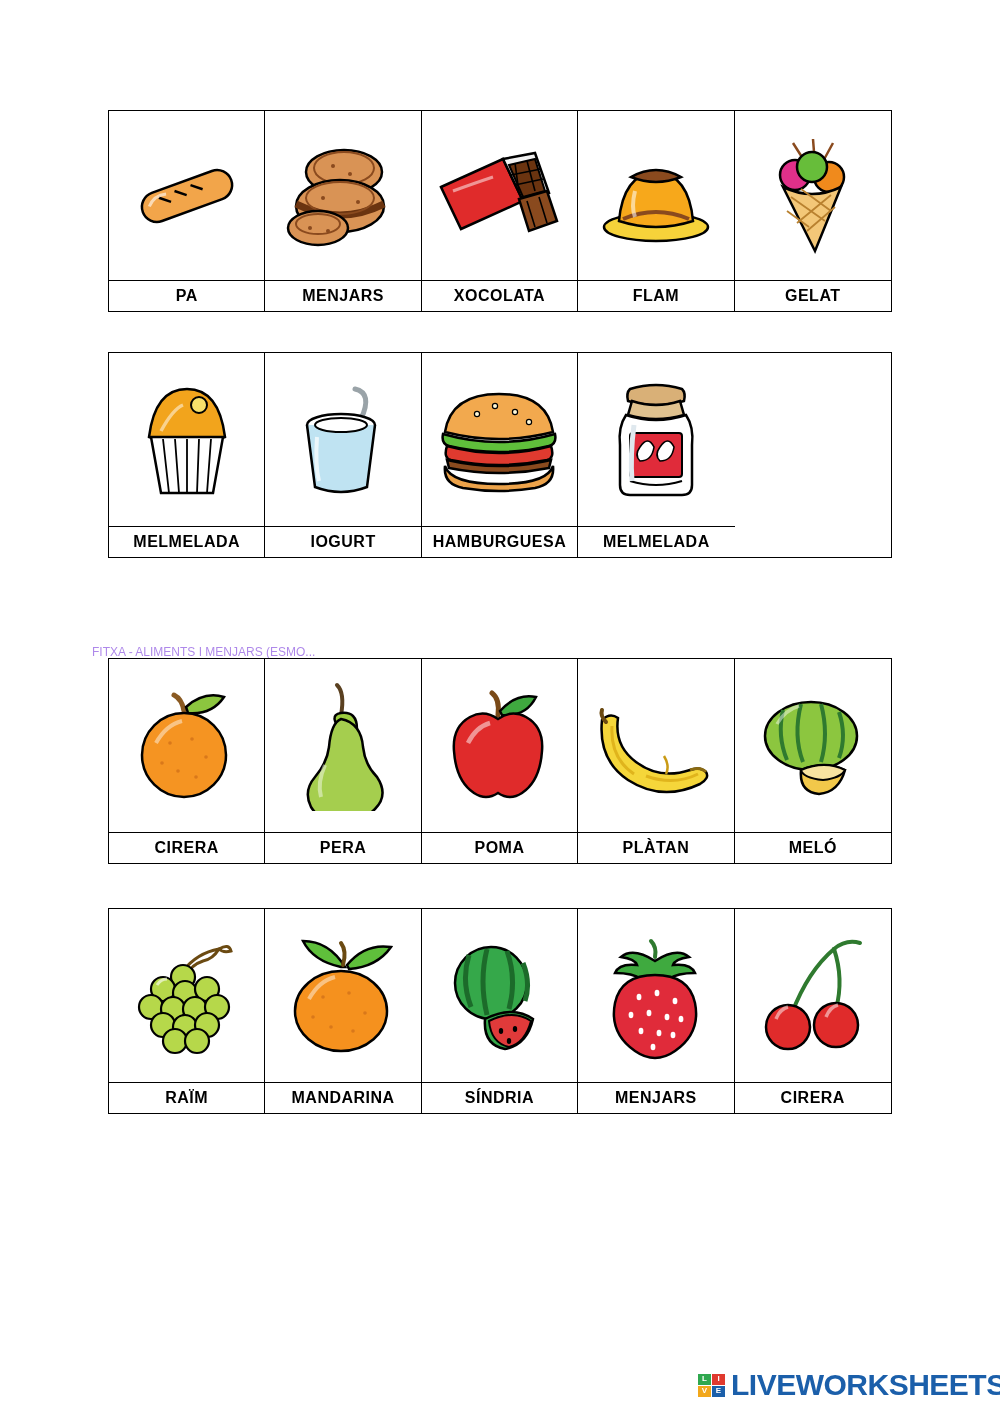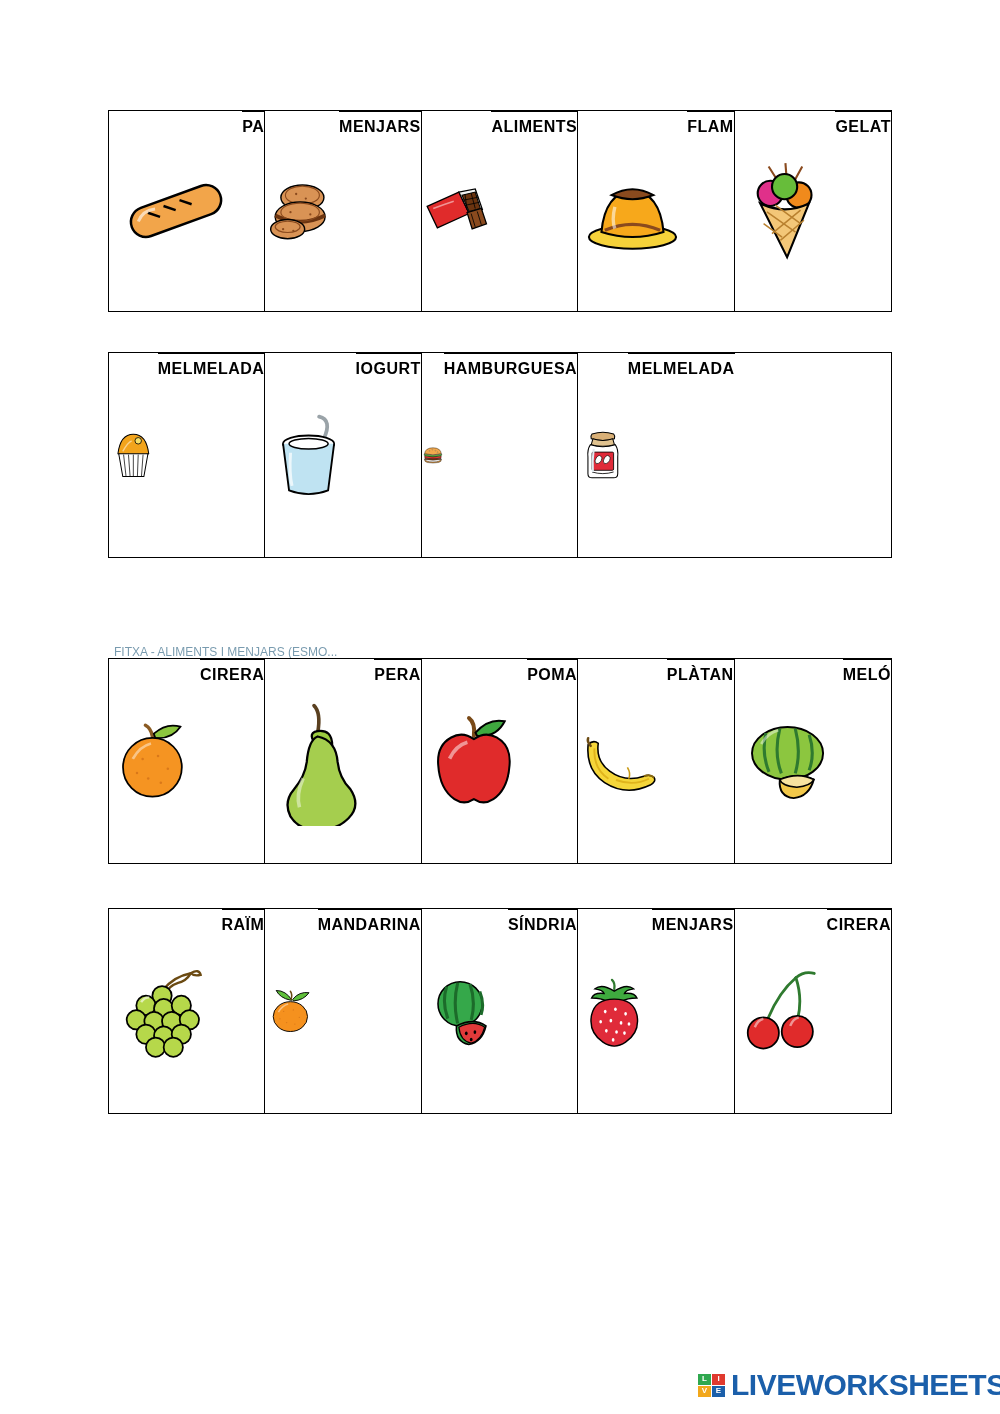--- a/index.html
+++ b/index.html
@@ -1,35 +1,35 @@
 <!DOCTYPE html>
 <html><head>
 <meta charset="utf-8">
 <style>
   html,body{margin:0;padding:0;background:#ffffff;}
   body{width:1000px;height:1414px;position:relative;font-family:"Liberation Sans",sans-serif;}
   .sheet{position:absolute;left:0;top:0;width:1000px;height:1414px;}
 
   .grid{position:absolute;border:1px solid #000;display:flex;background:#fff;}
-  .cell{border-right:1px solid #000;display:flex;flex-direction:row;box-sizing:border-box;}
+  .cell{border-right:1px solid #000;display:flex;flex-direction:column;box-sizing:border-box;}
   .cell:last-child{border-right:none;}
   .pic{flex:1 1 auto;display:flex;align-items:center;justify-content:center;overflow:hidden;}
   .pic svg{display:block;}
   .label{height:30px;border-top:1px solid #000;display:flex;align-items:center;justify-content:center;
          font-size:16px;font-weight:bold;letter-spacing:.5px;color:#000;}
 
   
   #grid1{left:108px;top:110px;width:782px;height:200px;}
   #grid2{left:108px;top:352px;width:782px;height:204px;}
   #grid3{left:108px;top:658px;width:782px;height:204px;}
   #grid4{left:108px;top:908px;width:782px;height:204px;}
   .grid .cell{width:156.4px;}
 
-  .ghost{position:absolute;left:114px;top:645px;width:330px;height:16px;
-         font-size:12px;color:#0c4a6e;overflow:hidden;white-space:nowrap;opacity:.55;}
+  .ghost{position:absolute;left:92px;top:645px;width:330px;height:16px;
+         font-size:12px;color:#6d28d9;overflow:hidden;white-space:nowrap;opacity:.55;}
 
   
   .footer{position:absolute;left:698px;top:1368px;display:flex;align-items:center;gap:6px;}
   .logo-sq{display:grid;grid-template-columns:13px 13px;grid-template-rows:11px 11px;gap:1px;}
   .logo-sq i{display:block;font-style:normal;font-size:8px;font-weight:bold;color:#fff;
              display:flex;align-items:center;justify-content:center;line-height:1;}
   .lw-text{font-size:30px;font-weight:bold;color:#1b5faa;letter-spacing:-.5px;}
 </style>
 </head>
 <body>
@@ -82,21 +82,21 @@
           <path d="M10 46 L72 18 L92 60 L30 88 Z" fill="#e02b2b" stroke="#000" stroke-width="2.5"></path>
           <path d="M72 18 L104 12 L118 52 L92 60 Z" fill="#f2f2f2" stroke="#000" stroke-width="2.5"></path>
           <path d="M78 24 L104 18 L114 50 L92 56 Z" fill="#6b3410" stroke="#000" stroke-width="2"></path>
           <path d="M84 22 L88 52 M96 20 L104 50" stroke="#000" stroke-width="1.6"></path>
           <path d="M80 34 L110 28 M84 44 L112 38" stroke="#000" stroke-width="1.6"></path>
           <path d="M88 58 L116 50 L126 80 L98 90 Z" fill="#8a4a1e" stroke="#000" stroke-width="2.5"></path>
           <path d="M96 60 L104 86 M108 56 L116 82" stroke="#000" stroke-width="1.6"></path>
           <path d="M22 50 q22 -8 40 -14" stroke="#fff" stroke-width="3" fill="none" opacity=".5"></path>
         </svg>
       </div>
-      <div class="label">ALIMENTS</div>
+      <div class="label">XOCOLATA</div>
     </div>
 
     <div class="cell">
       <div class="pic">
         <svg width="130" height="110" viewBox="0 0 130 110">
           <ellipse cx="65" cy="86" rx="52" ry="14" fill="#f6d23a" stroke="#000" stroke-width="2.5"></ellipse>
           <path d="M28 80 q4 -46 37 -50 q33 4 37 50 q-37 12 -74 0 Z" fill="#f7a81b" stroke="#000" stroke-width="2.5"></path>
           <path d="M40 36 q25 -14 50 0 q-25 10 -50 0 Z" fill="#8a4a1e" stroke="#000" stroke-width="2.5"></path>
           <path d="M32 78 q33 -14 66 0" stroke="#8a4a1e" stroke-width="4" fill="none"></path>
           <path d="M44 50 q-4 16 0 26" stroke="#fff" stroke-width="4" fill="none" opacity=".55"></path>

